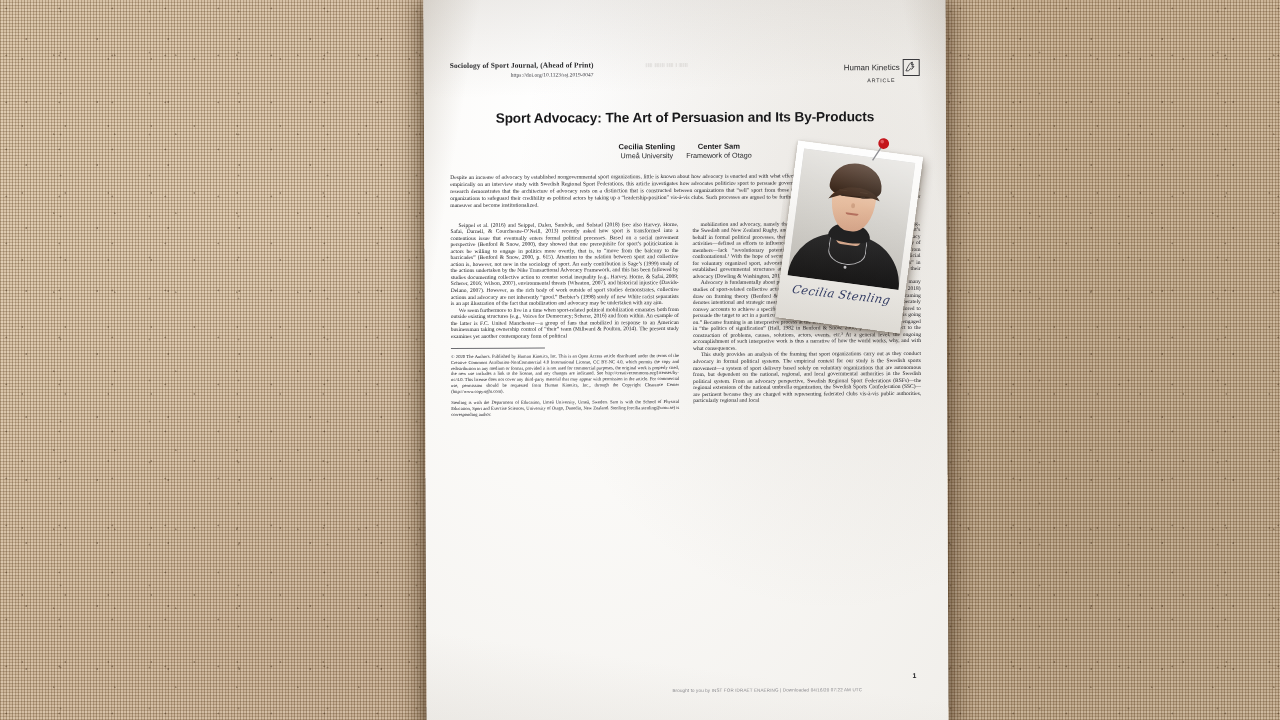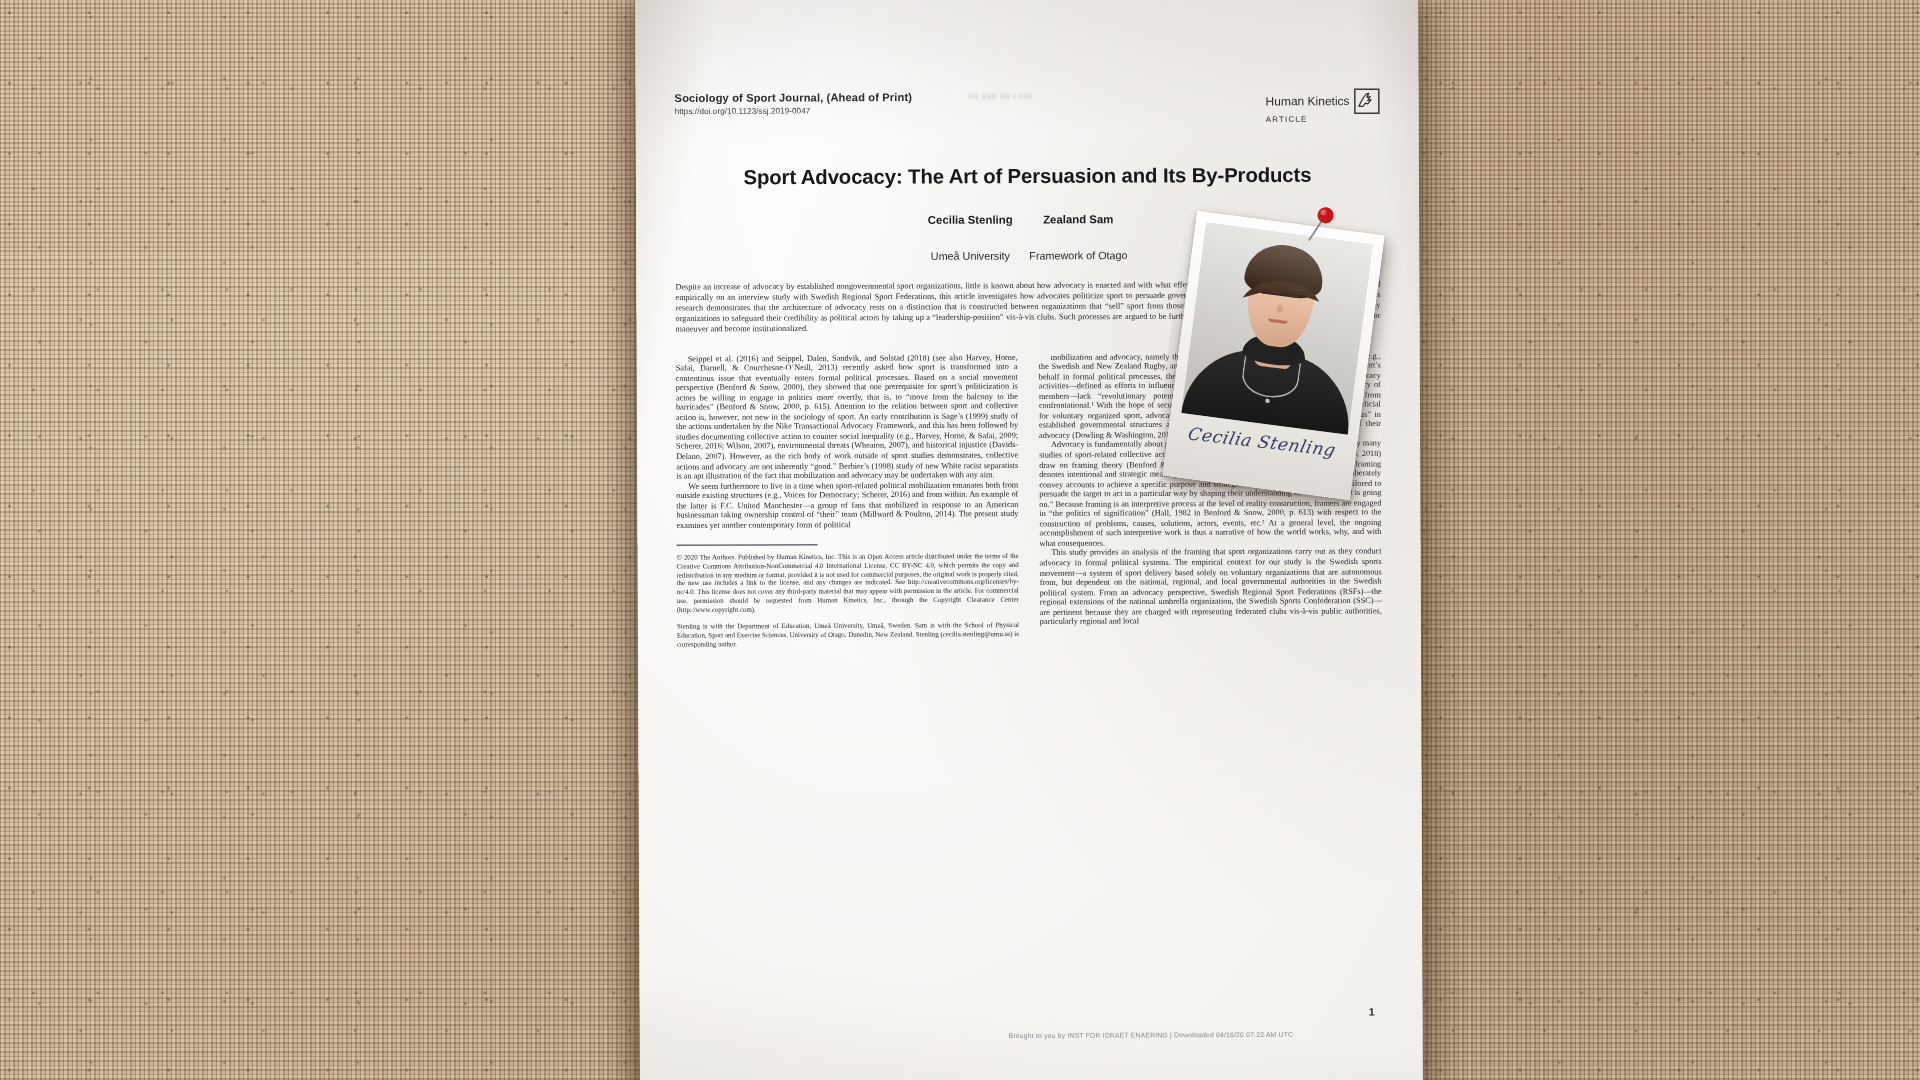--- a/index.html
+++ b/index.html
@@ -61,52 +61,52 @@
       linear-gradient(178deg, rgba(150,140,128,.17) 0%, rgba(255,255,255,0) 14%),
       linear-gradient(8deg, rgba(160,150,136,.12) 0%, rgba(255,255,255,0) 12%),
       radial-gradient(ellipse at 78% 30%, rgba(150,138,122,.16), rgba(255,255,255,0) 55%);
     pointer-events:none;
   }
 
   .sheet-inner{position:absolute;left:26px;top:66px;width:470px;}
 
   
   .masthead{display:flex;justify-content:space-between;align-items:flex-start;}
-  .mast-left{font-family:Liberation Sans, sans-serif;}
+  .mast-left{font-family:Liberation Serif, serif;text-align:right;}
   .journal-name{font-size:7.4px;font-weight:bold;color:#2a2a2c;letter-spacing:.1px;}
   .doi{font-size:5.4px;color:#3a3a40;margin-top:1.5px;letter-spacing:.05px;}
   .mast-watermark{
     position:absolute;left:196px;top:2px;width:120px;height:9px;
     font-size:5px;color:rgba(140,135,130,.45);
     font-family:"Liberation Sans",sans-serif;
     letter-spacing:.6px;overflow:hidden;white-space:nowrap;
     filter:blur(.45px);
   }
-  .mast-right{text-align:left;font-family:"Liberation Sans",sans-serif;margin-left:12px;}
+  .mast-right{text-align:center;font-family:"Liberation Sans",sans-serif;margin-left:12px;}
   .hk-row{display:flex;align-items:center;gap:3px;justify-content:flex-end;}
   .hk-name{font-size:8px;color:#2b2b2d;}
   .hk-mark{width:15px;height:15px;border:1.1px solid #39393c;position:relative;}
   .article-tag{font-size:5.3px;letter-spacing:.8px;color:#2b2b2d;margin-top:1px;margin-right:1px;}
 
   
   .art-title{
     margin-top:26px;text-align:center;
     font-family:"Liberation Sans",sans-serif;
     font-weight:bold;font-size:13.6px;color:#18181a;
     letter-spacing:-.1px;
   }
 
   
   .authors{
     margin-top:17px;display:flex;justify-content:center;gap:11px;
     font-family:"Liberation Sans",sans-serif;
   }
   .auth{text-align:center;}
   .auth-name{font-size:7.6px;font-weight:bold;color:#1c1c1e;}
-  .auth-aff{font-size:7.2px;color:#28282b;margin-top:15px;}
+  .auth-aff{font-size:7.2px;color:#28282b;margin-top:0;}
 
   
   .abstract{
     margin-top:13px;font-size:5.55px;line-height:6.9px;
     color:#1e1e22;text-align:justify;
     font-family:"Liberation Serif",serif;
   }
 
   
   .cols{
@@ -258,21 +258,21 @@
     </div>
 
     <div class="art-title">Sport Advocacy: The Art of Persuasion and Its By-Products</div>
 
     <div class="authors">
       <div class="auth">
         <div class="auth-name">Cecilia Stenling</div>
         <div class="auth-aff">Umeå University</div>
       </div>
       <div class="auth">
-        <div class="auth-name">Zealand Sam</div>
+        <div class="auth-name">Center Sam</div>
         <div class="auth-aff">Framework of Otago</div>
       </div>
     </div>
 
     <div class="abstract">Despite an increase of advocacy by established nongovernmental sport organizations, little is known about how advocacy is enacted and with what effects. Building conceptually on frame alignment theory and empirically on an interview study with Swedish Regional Sport Federations, this article investigates how advocates politicize sport to persuade governmental actors, and the by-products of such efforts. This research demonstrates that the architecture of advocacy rests on a distinction that is constructed between organizations that “sell” sport from those that “produce” it. Framing also impels central advocacy organizations to safeguard their credibility as political actors by taking up a “leadership-position” vis-à-vis clubs. Such processes are argued to be further by-products insofar as they narrow advocates’ room for maneuver and become institutionalized.</div>
 
     <div class="cols">
       <div class="col">
         <p>Seippel et al. (2016) and Seippel, Dalen, Sandvik, and Solstad (2018) (see also Harvey, Horne, Safai, Darnell, &amp; Courchesne-O’Neill, 2013) recently asked how sport is transformed into a contentious issue that eventually enters formal political processes. Based on a social movement perspective (Benford &amp; Snow, 2000), they showed that one prerequisite for sport’s politicization is actors be willing to engage in politics more overtly, that is, to “move from the balcony to the barricades” (Benford &amp; Snow, 2000, p. 615). Attention to the relation between sport and collective action is, however, not new in the sociology of sport. An early contribution is Sage’s (1999) study of the actions undertaken by the Nike Transactional Advocacy Framework, and this has been followed by studies documenting collective action to counter social inequality (e.g., Harvey, Horne, &amp; Safai, 2009; Scherer, 2016; Wilson, 2007), environmental threats (Wheaton, 2007), and historical injustice (Davids-Delano, 2007). However, as the rich body of work outside of sport studies demonstrates, collective actions and advocacy are not inherently “good.” Berbier’s (1998) study of new White racist separatists is an apt illustration of the fact that mobilization and advocacy may be undertaken with any aim.</p>
         <p>We seem furthermore to live in a time when sport-related political mobilization emanates both from outside existing structures (e.g., Voices for Democracy; Scherer, 2016) and from within. An example of the latter is F.C. United Manchester—a group of fans that mobilized in response to an American businessman taking ownership control of “their” team (Millward &amp; Poulton, 2014). The present study examines yet another contemporary form of political</p>

